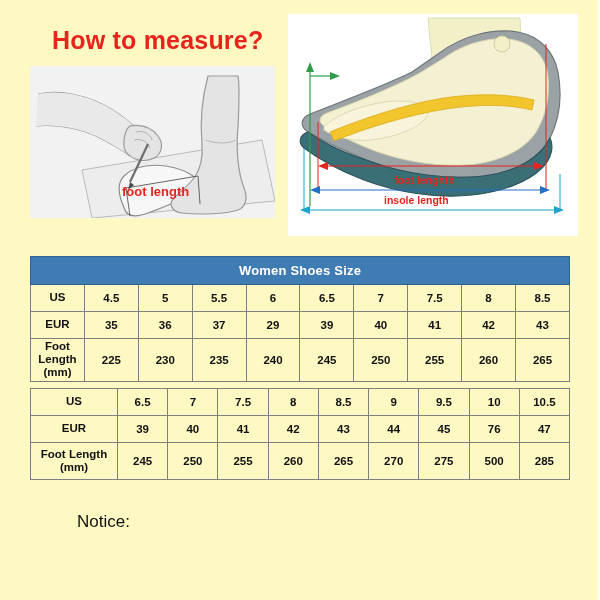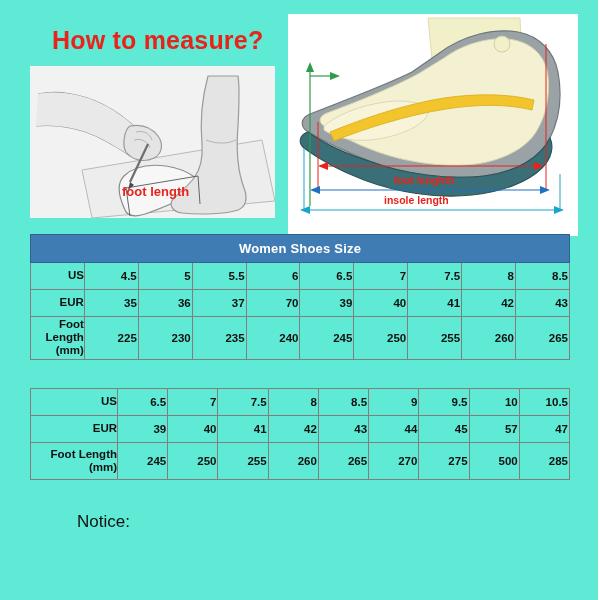--- a/index.html
+++ b/index.html
@@ -10,21 +10,21 @@
   body {
     width: 600px;
     height: 600px;
     font-family: "Liberation Sans", sans-serif;
     overflow: hidden;
   }
   .page {
     position: relative;
     width: 598px;
     height: 600px;
-    background: #5eead4;
+    background: #fef9c3;
   }
 
   
   .illus {
     position: relative;
     width: 600px;
     height: 240px;
   }
   .title {
     position: absolute;
@@ -70,21 +70,21 @@
     background: #3f7cb4;
     color: #ffffff;
     font-size: 13px;
     font-weight: bold;
     height: 25px;
     border: 1px solid #2f628f;
     letter-spacing: 0.2px;
   }
   table.size td {
     border: 1px solid #7f7f7f;
-    text-align: right;
+    text-align: center;
     font-size: 11.5px;
     color: #111;
     height: 24px;
     font-weight: bold;
     margin-top: 8px;
   }
   table.size td.rowhead {
     width: 86px;
     font-weight: bold;
     font-size: 11.5px;
@@ -230,21 +230,21 @@
         <line x1="16" y1="134" x2="16" y2="196" stroke="#19a5c9" stroke-width="1"></line>
         <line x1="272" y1="160" x2="272" y2="196" stroke="#19a5c9" stroke-width="1"></line>
       </svg>
 
       <div class="r-label" style="left:106px; top:160px;">foot lenghth</div>
       <div class="r-label" style="left:96px; top:180px;">insole length</div>
       <div class="r-label" style="left:108px; top:199px;margin-top:33px;">outsole length</div>
     </div>
   </div>
 
-  <div class="tablewrap" style="top:234px;">
+  <div class="tablewrap" style="top:256px;">
     <table class="size">
       <tbody>
           <tr>
         <th class="caption" colspan="10">Women Shoes Size</th>
       </tr>
       <tr>
         <td class="rowhead">US</td>
         <td>4.5</td>
         <td>5</td>
         <td>5.5</td>
@@ -253,21 +253,21 @@
         <td>7</td>
         <td>7.5</td>
         <td>8</td>
         <td>8.5</td>
       </tr>
       <tr>
         <td class="rowhead">EUR</td>
         <td>35</td>
         <td>36</td>
         <td>37</td>
-        <td>70</td>
+        <td>29</td>
         <td>39</td>
         <td>40</td>
         <td>41</td>
         <td>42</td>
         <td>43</td>
       </tr>
       <tr class="tall">
         <td class="rowhead">
           <span>Foot Length</span><br>
           <span>(mm)</span>
@@ -303,21 +303,21 @@
       </tr>
       <tr>
         <td class="rowhead">EUR</td>
         <td>39</td>
         <td>40</td>
         <td>41</td>
         <td>42</td>
         <td>43</td>
         <td>44</td>
         <td>45</td>
-        <td>57</td>
+        <td>76</td>
         <td>47</td>
       </tr>
       <tr class="tall">
         <td class="rowhead">
           <span>Foot Length</span><br>
           <span>(mm)</span>
         </td>
         <td>245</td>
         <td>250</td>
         <td>255</td>

